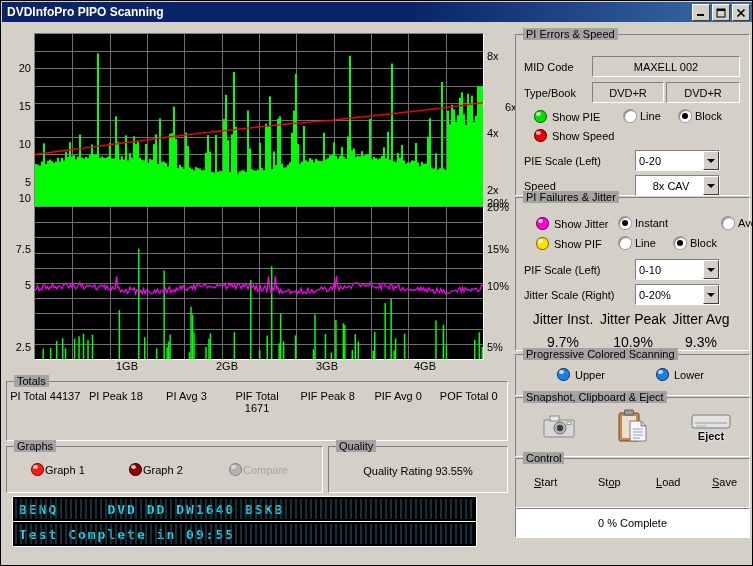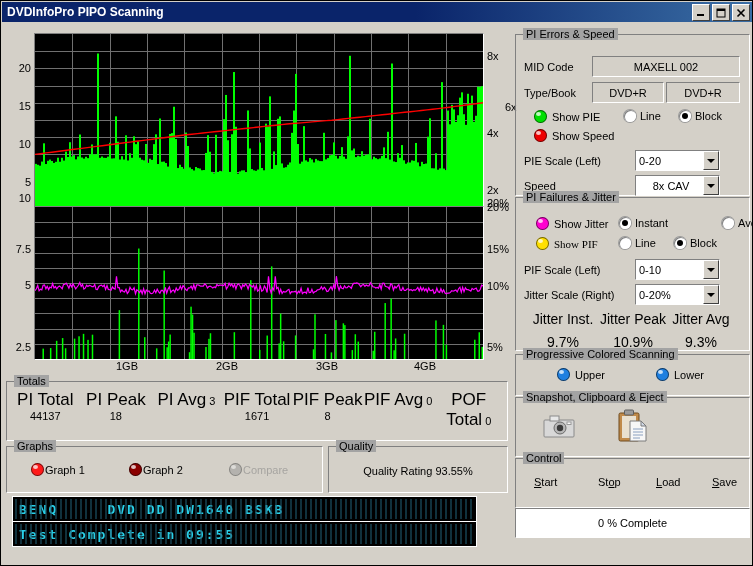--- a/index.html
+++ b/index.html
@@ -35,21 +35,21 @@
 
   .plotframe{position:absolute;background:#000;
      border-top:1px solid #808080;border-left:1px solid #808080;
      border-right:1px solid #fff;border-bottom:1px solid #fff;overflow:hidden;}
   .plot{position:absolute;left:0;top:0;width:100%;height:100%;}
 
   
   #totals{left:5px;top:380px;width:500px;height:58px;}
   .tot-wrap{position:absolute;left:3px;top:8px;right:3px;display:flex;}
   .tot-col{flex:1;text-align:center;}
-  .tot-h{font-size:17px;color:#000;}
+  .tot-h{font-size:11px;color:#000;}
   .tot-v{font-size:11px;color:#000;margin-top:8px;}
 
   
   #graphs-grp{left:5px;top:445px;width:315px;height:45px;}
   #quality-grp{left:327px;top:445px;width:178px;height:45px;}
   .led{width:13px;height:13px;border-radius:50%;position:relative;display:inline-block;
        vertical-align:middle;box-shadow:inset 0 0 0 1px rgba(0,0,0,.55);}
   .led::after{content:"";position:absolute;left:2px;top:2px;width:5px;height:4px;
        border-radius:50%;background:rgba(255,255,255,.75);}
   .ledrow{display:flex;align-items:center;gap:1px;}
@@ -611,21 +611,21 @@
     </div>
   </div>
 
   <div class="group" id="pi-failures">
     <span class="group-title">PI Failures &amp; Jitter</span>
 
     <div class="ledabs" style="left:20px;top:19px;">
       <span class="led" id="led-jit" style="background: rgb(255, 0, 208);"></span>
       <span>Show Jitter</span>
     </div>
-    <div class="ledabs" style="left:20px;top:39px;font-family:Liberation Serif, serif;">
+    <div class="ledabs" style="left:20px;top:39px;">
       <span class="led" id="led-pif" style="background: rgb(255, 224, 0);"></span>
       <span>Show PIF</span>
     </div>
 
     <div class="radio" style="left:103px;top:19px;">
       <span class="rdot on"></span>
       <span>Instant</span>
     </div>
     <div class="radio" style="left:158px;top:19px;padding-left:48px;">
       <span class="rdot"></span>
@@ -704,20 +704,28 @@
         <polygon points="23,12 28,17 23,17" fill="#cfd8e6" stroke="#7a7a7a"></polygon>
         <g stroke="#8aa0c0" stroke-width="1">
           <line x1="15" y1="20" x2="25" y2="20"></line>
           <line x1="15" y1="23" x2="25" y2="23"></line>
           <line x1="15" y1="26" x2="25" y2="26"></line>
           <line x1="15" y1="29" x2="22" y2="29"></line>
         </g>
       </svg>
     </div>
 
+    <div class="icobtn" style="left:172px;top:9px;width:46px;height:40px;">
+      <svg width="44" height="22" viewBox="0 0 44 22">
+        <rect x="3" y="3" width="38" height="13" rx="2.5" fill="#e2e2e2" stroke="#7a7a7a"></rect>
+        <line x1="6" y1="11" x2="38" y2="11" stroke="#9a9a9a"></line>
+        <rect x="7" y="13" width="10" height="2" fill="#c8c8c8"></rect>
+      </svg>
+      <span style="font-size:11px;font-weight:bold;color:#000;margin-top:-4px;text-shadow:0 0 2px #fff,0 0 2px #fff;">Eject</span>
+    </div>
   </div>
 
   <div class="group" id="control">
     <span class="group-title">Control</span>
     <span class="ctrlbtn" style="left:18px;top:17px;"><u>S</u>tart</span>
     <span class="ctrlbtn" style="left:82px;top:17px;"><span id="stop-txt">St<u>o</u>p</span></span>
     <span class="ctrlbtn" style="left:140px;top:17px;"><span id="load-txt"><u>L</u>oad</span></span>
     <span class="ctrlbtn" style="left:196px;top:17px;"><span id="save-txt"><u>S</u>ave</span></span>
   </div>
 

